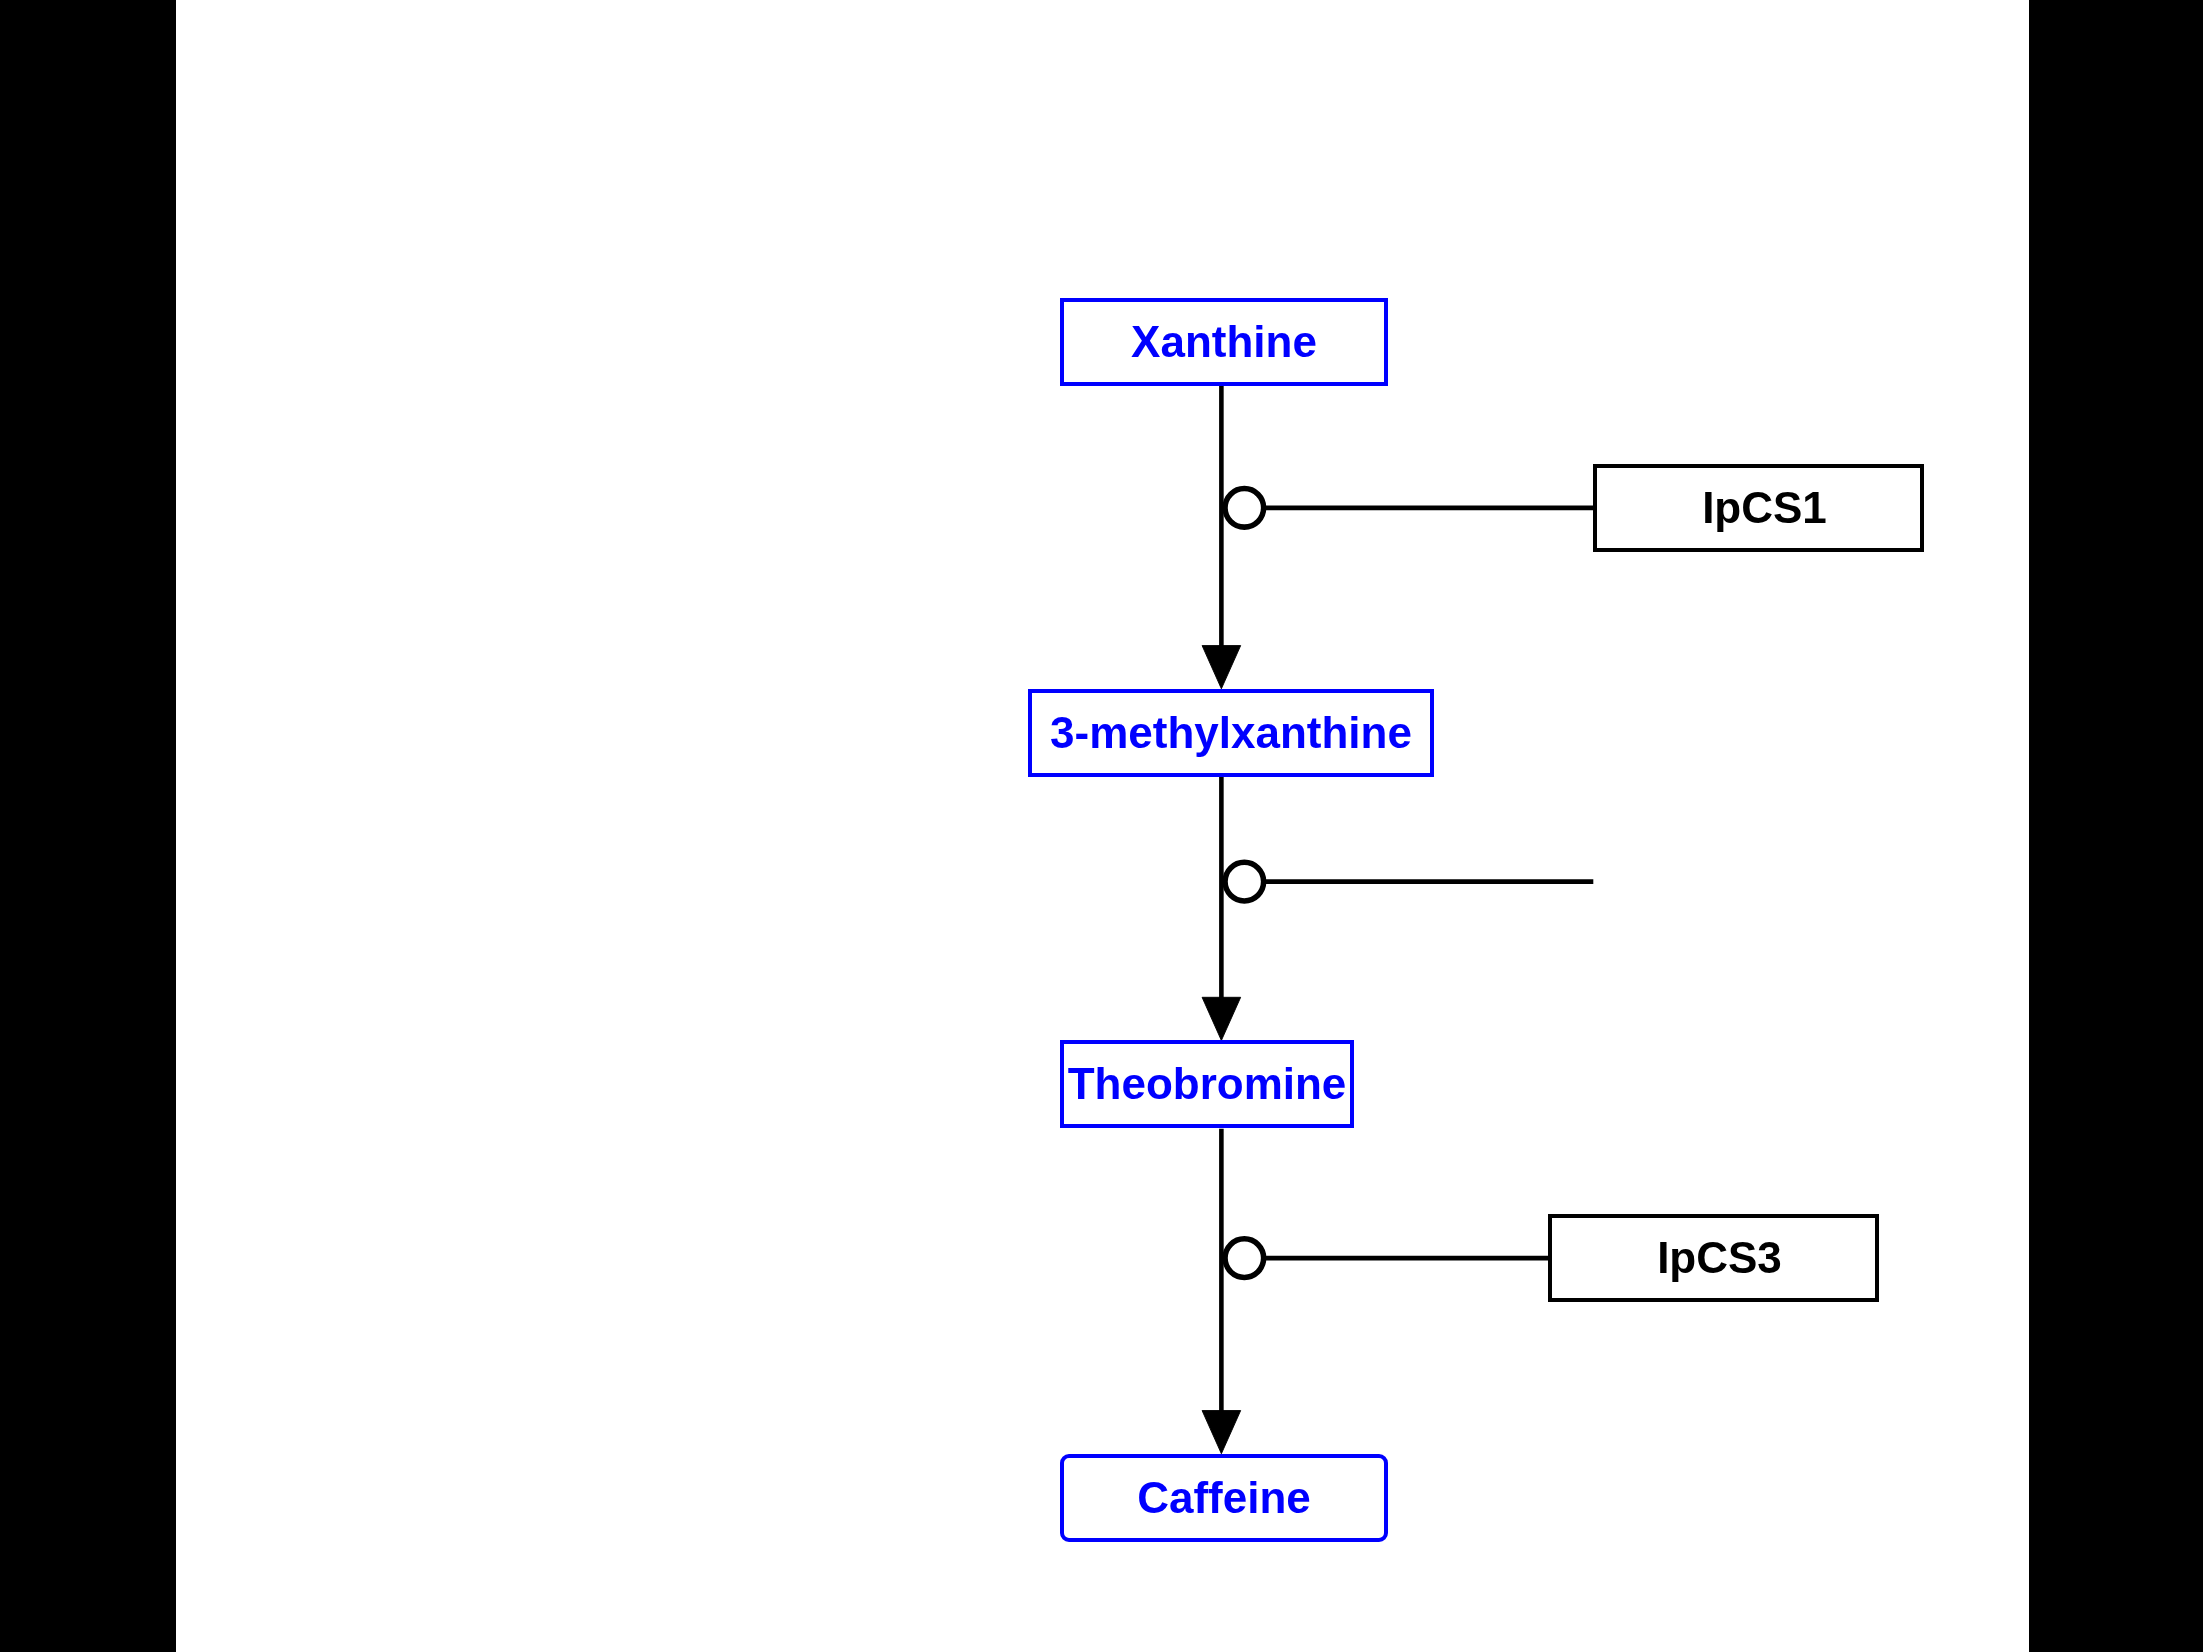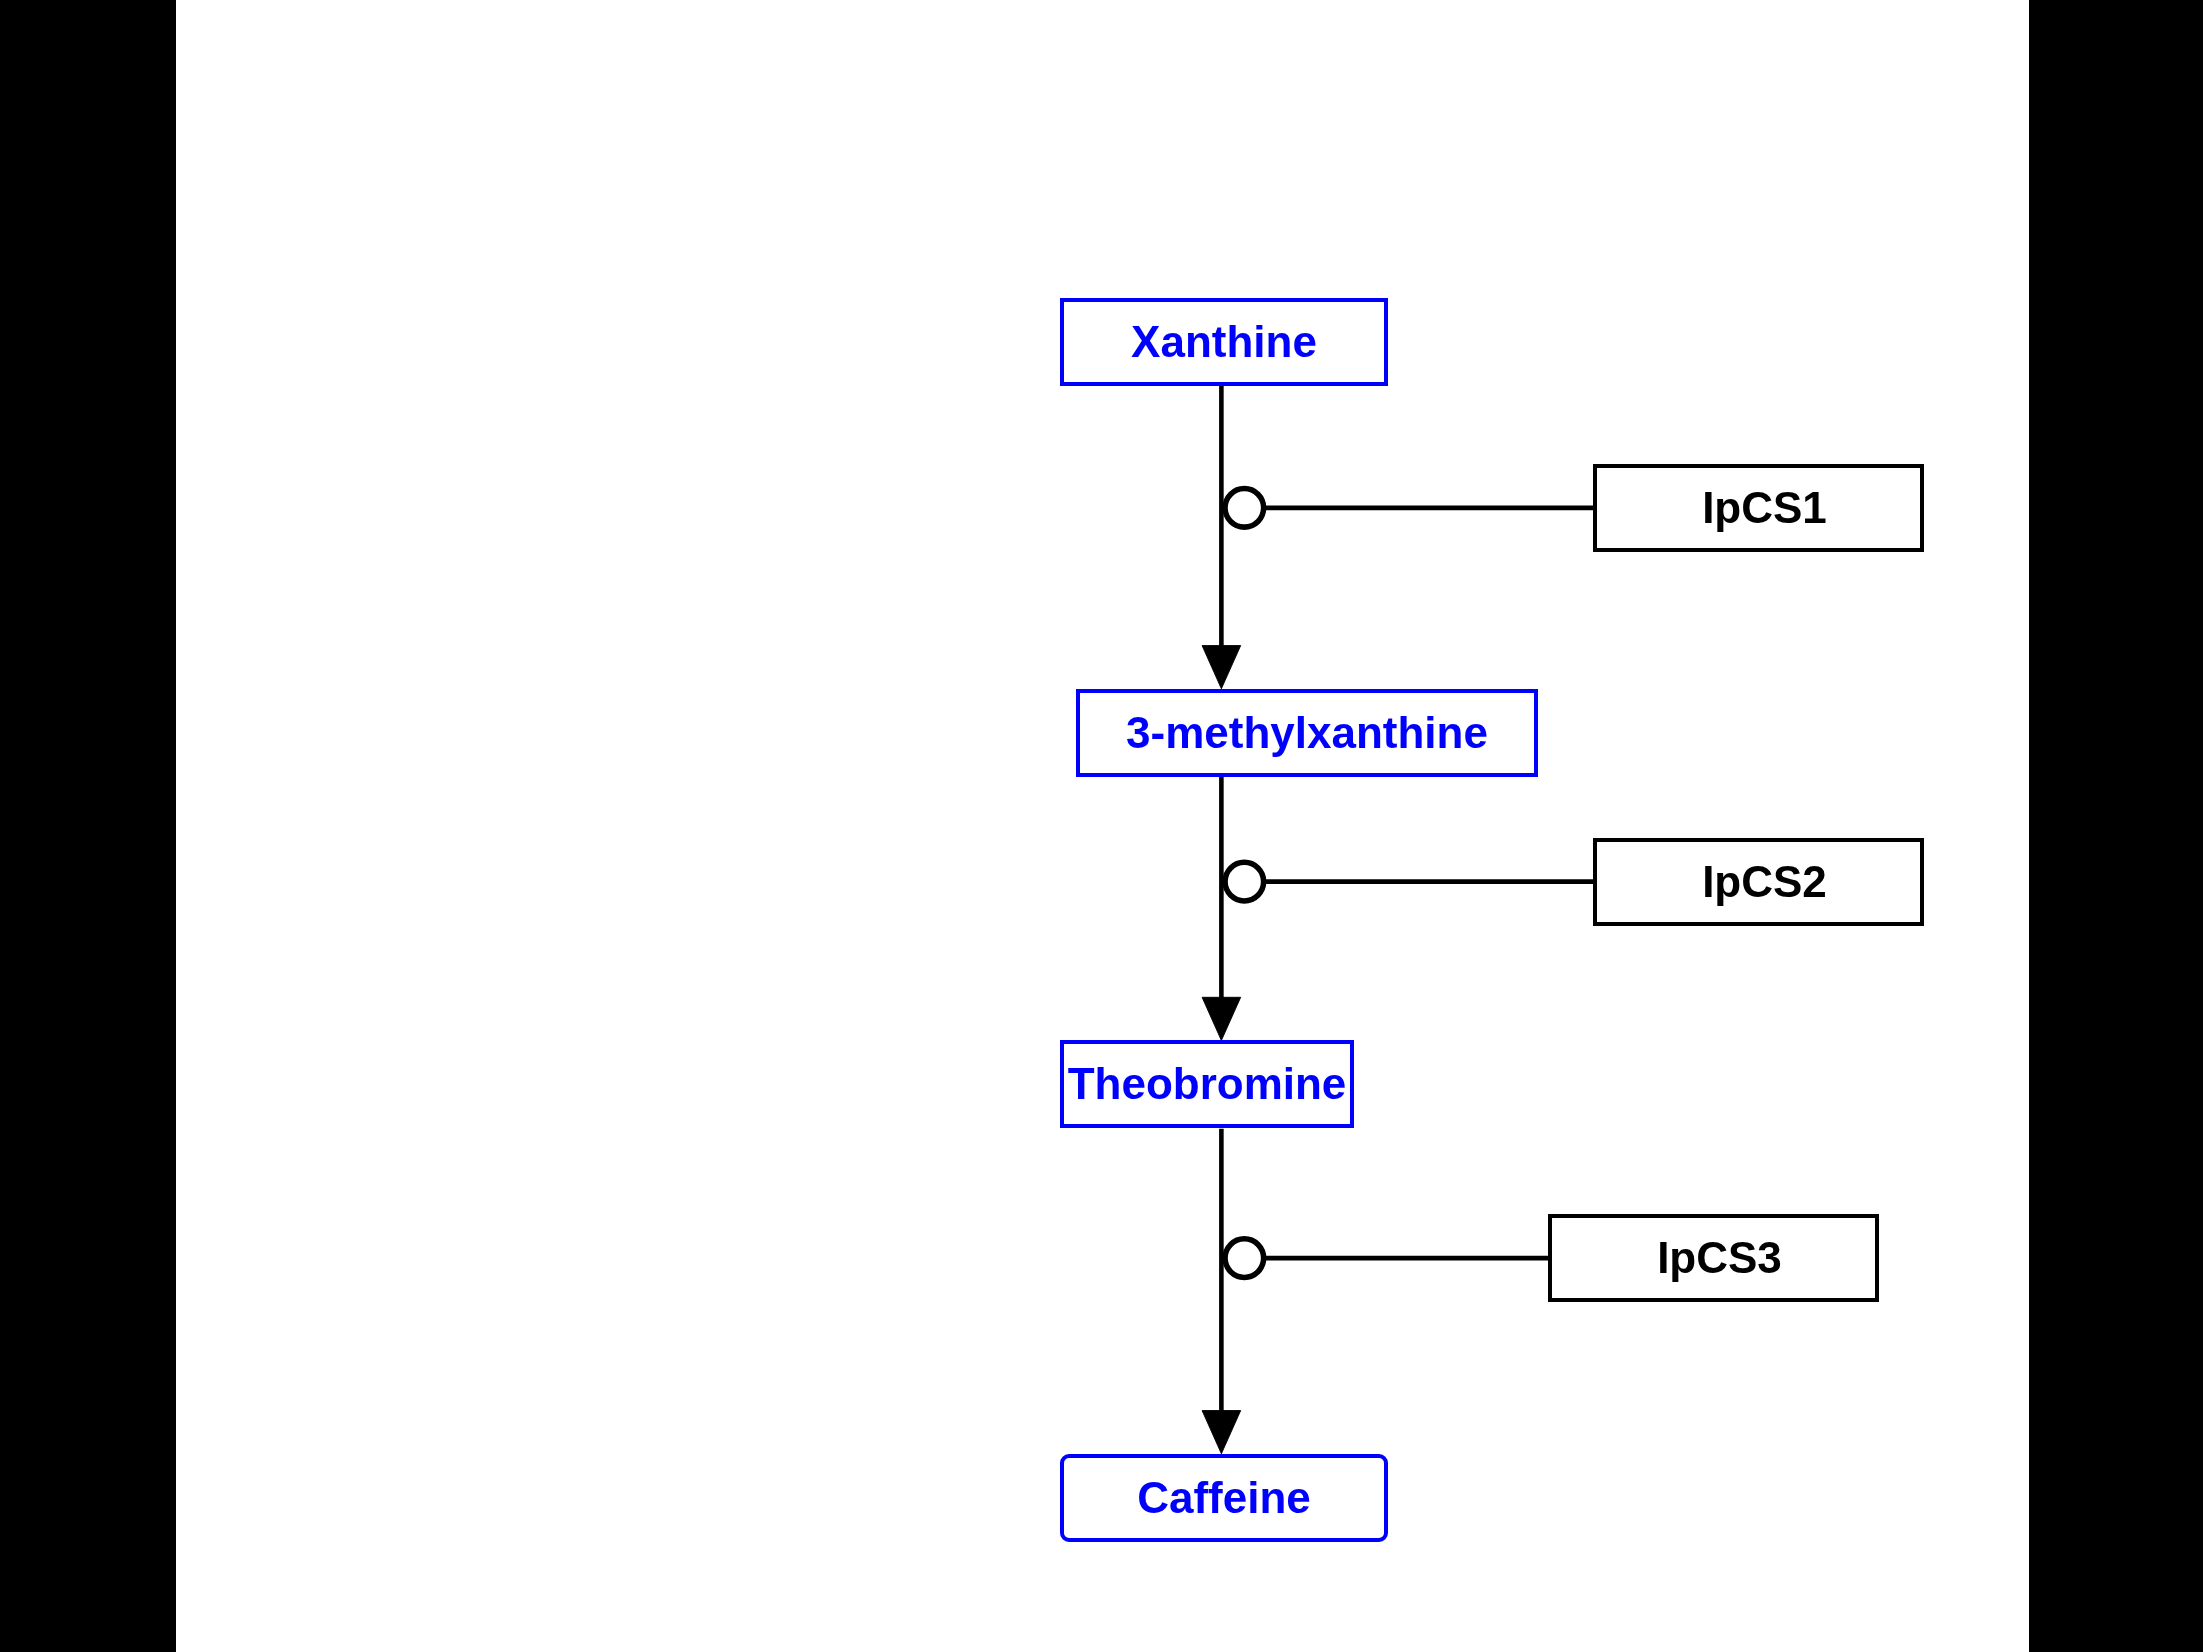--- a/index.html
+++ b/index.html
@@ -41,21 +41,21 @@
     color: var(--accent, #0000ff);
   }
   .enzyme {
     border: 4.6px solid var(--frame, #000000);
     color: var(--frame, #000000);
     padding-left: 12px;
   }
 
   
   #node-xanthine        { left: 1060px; top: 298px;  width: 328px; height: 88px; }
-  #node-methylxanthine  { left: 1028px; top: 689px;  width: 462px; height: 88px; margin-left: 48px; }
+  #node-methylxanthine  { left: 1028px; top: 689px;  width: 406px; height: 88px; }
   #node-theobromine     { left: 1060px; top: 1040px; width: 294px; height: 88px; }
   #node-caffeine        { left: 1060px; top: 1454px; width: 328px; height: 88px; border-radius: 9px; }
 
   
   #node-ipcs1 { left: 1593px; top: 464px;  width: 331px; height: 88px; }
   #node-ipcs2 { left: 1593px; top: 838px;  width: 331px; height: 88px; }
   #node-ipcs3 { left: 1548px; top: 1214px; width: 331px; height: 88px; }
 
   #connector-layer {
     position: absolute;
@@ -109,18 +109,17 @@
   <div id="node-xanthine" class="node metabolite">Xanthine</div>
 
   <div id="node-methylxanthine" class="node metabolite">3-methylxanthine</div>
 
   <div id="node-theobromine" class="node metabolite">Theobromine</div>
 
   <div id="node-caffeine" class="node metabolite">Caffeine</div>
 
   <div id="node-ipcs1" class="node enzyme">IpCS1</div>
 
-  <div id="node-ipcs2" class="node enzyme">IpCS2</div>
 
   <div id="node-ipcs3" class="node enzyme">IpCS3</div>
 
 </div>
 
 
 </body></html>

